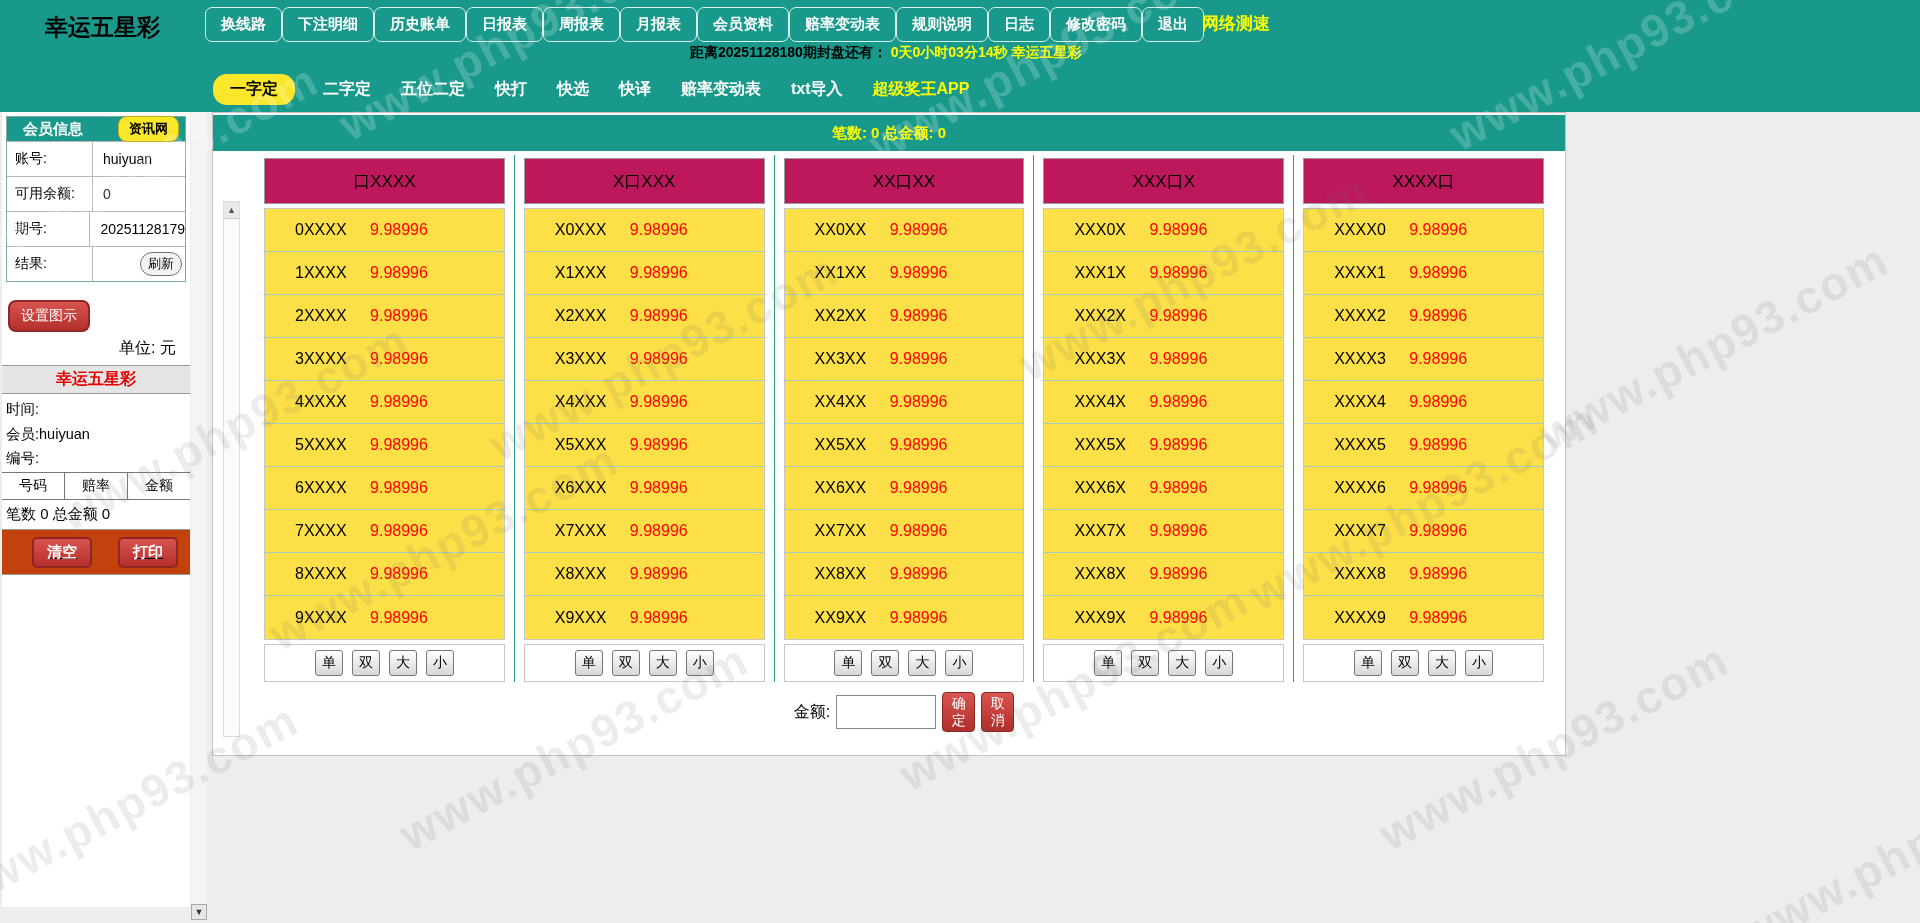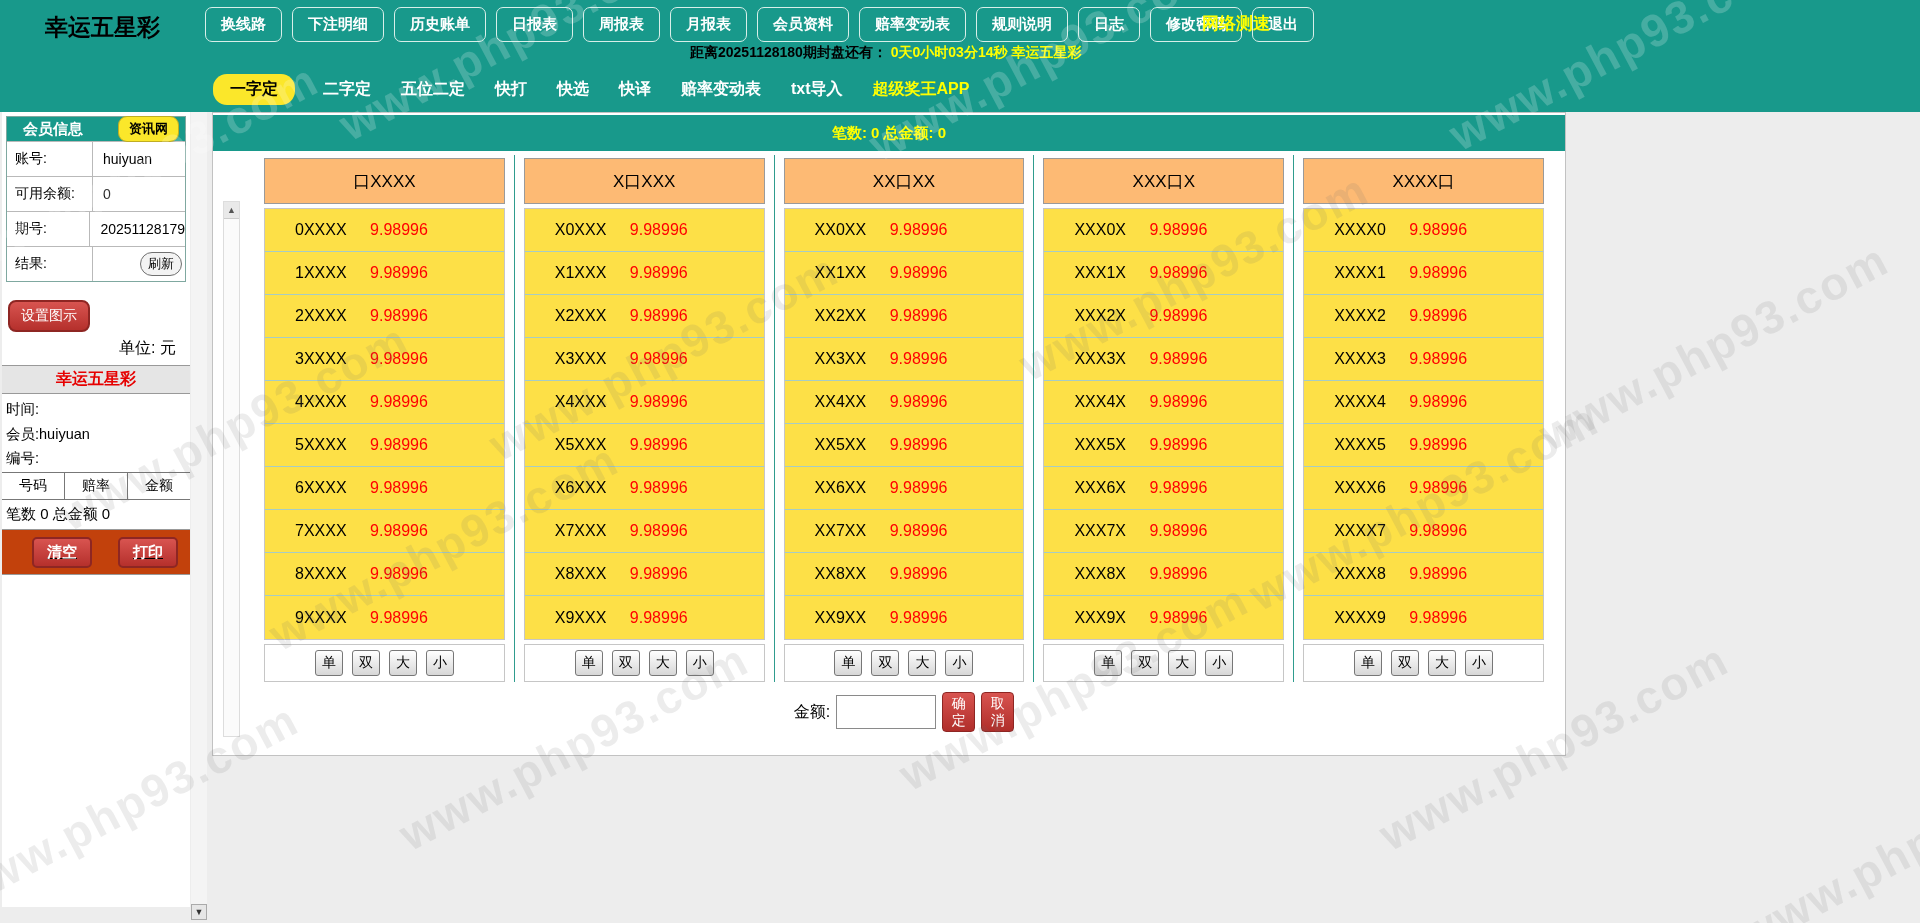--- a/index.html
+++ b/index.html
@@ -5,21 +5,21 @@
   * { box-sizing: border-box; }
   html,body { margin:0; padding:0; }
   body {
     width:1920px; height:923px; position:relative; overflow:hidden;
     background:#ededed;
     font-family:"Liberation Sans","DejaVu Sans",sans-serif;
   }
   
   .header { position:absolute; left:0; top:0; width:1920px; height:112px; background:#18998b; }
   .title { position:absolute; left:45px; top:12px; font-size:23px; font-weight:bold; color:#000; }
-  .top-nav { position:absolute; left:205px; top:7px; display:flex; gap:10px; }
+  .top-nav { position:absolute; left:205px; top:7px; display:flex; }
   .nav-btn { background:transparent; border:1px solid #d8efe9; border-radius:7px; color:#fff;
     font-weight:bold; font-size:15px; padding:7px 15px; cursor:pointer; font-family:inherit; white-space:nowrap; }
   .speed { position:absolute; left:1202px; top:12px; color:#ffff00; font-weight:bold; font-size:17px; cursor:pointer; }
   .countdown { position:absolute; left:690px; top:44px; font-size:14px; font-weight:bold; white-space:nowrap; }
   .countdown .pre { color:#000000; }
   .countdown .time, .countdown .suf { color:#ffff00; }
   .tabs { position:absolute; left:213px; top:74px; display:flex; align-items:center; gap:26px; }
   .tab { color:#fff; font-weight:bold; font-size:16px; padding:5px 2px; cursor:pointer; white-space:nowrap; }
   .tab.active { background:#fbe72a; color:#000; border-radius:14px; padding:5px 17px; }
   .tab.highlight { color:#ffff00; }
@@ -63,21 +63,21 @@
   .summary-band { margin-top:2px; background:#18998b; height:36px; display:flex; align-items:center;
     justify-content:center; color:#ffff00; font-size:15px; font-weight:bold; }
   .table-zone { position:relative; margin:4px 12px 0 42px; }
   .v-scroll { position:absolute; left:-32px; top:46px; width:17px; height:536px;
     background:#fbfbfb; border:1px solid #ddd; }
   .up-box { height:17px; background:#e9e9e9; border-bottom:1px solid #ccc; display:flex;
     align-items:center; justify-content:center; font-size:9px; color:#555; cursor:pointer; }
   .groups { display:flex; }
   .group { flex:1; min-width:0; padding:0 9px; }
   .group + .group { border-left:1px solid #2f9c8e; }
-  .g-head { background:#fdba74; border:1px solid #9a9a9a; height:46px; margin-top:3px;
+  .g-head { background:#be185d; border:1px solid #9a9a9a; height:46px; margin-top:3px;
     display:flex; align-items:center; justify-content:center; font-size:17px; color:#000; }
   .g-rows { margin-top:4px; border:1px solid #c6c6c6; }
   .g-row { display:flex; align-items:center; height:43px; border-bottom:1px solid #a6ccc4; cursor:pointer; background:#fde047; }
   .g-row:last-child { border-bottom:none; }
   .g-row .lab { width:44%; padding-left:30px; font-size:16px; color:#000; }
   .g-row .odds { color:#ff0000; font-size:16px; }
   .g-foot { margin-top:4px; border:1px solid #c6c6c6; height:38px; display:flex;
     align-items:center; justify-content:center; gap:9px; }
   .mini-btn { width:28px; height:26px; background:linear-gradient(#ffffff,#d7d7d7); border:1px solid #777;
     border-radius:3px; font-size:14px; cursor:pointer; font-family:inherit; padding:0; color:#000; }

